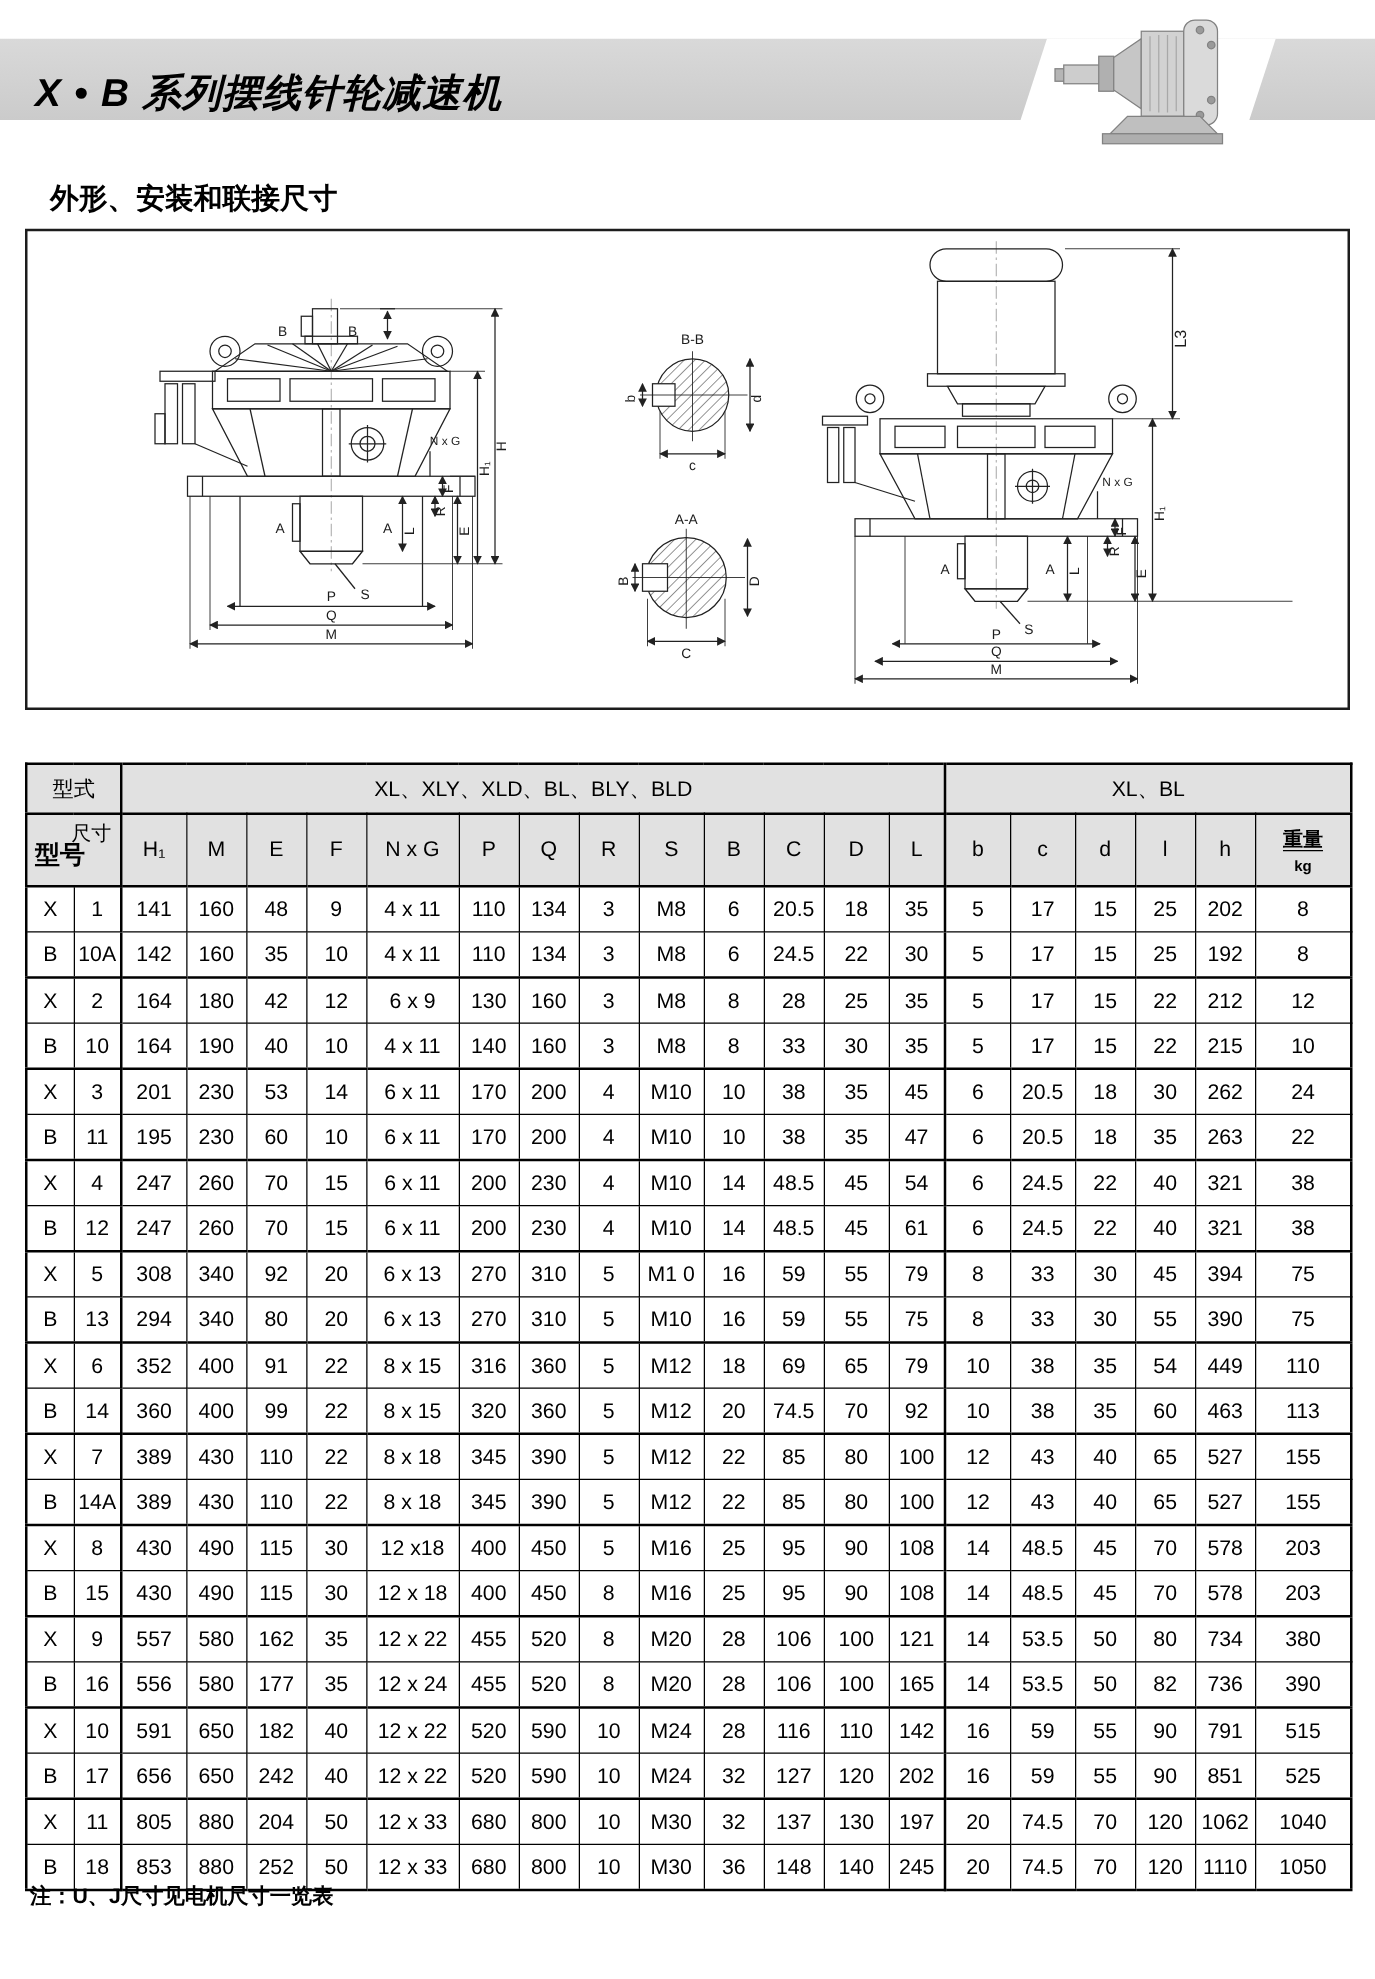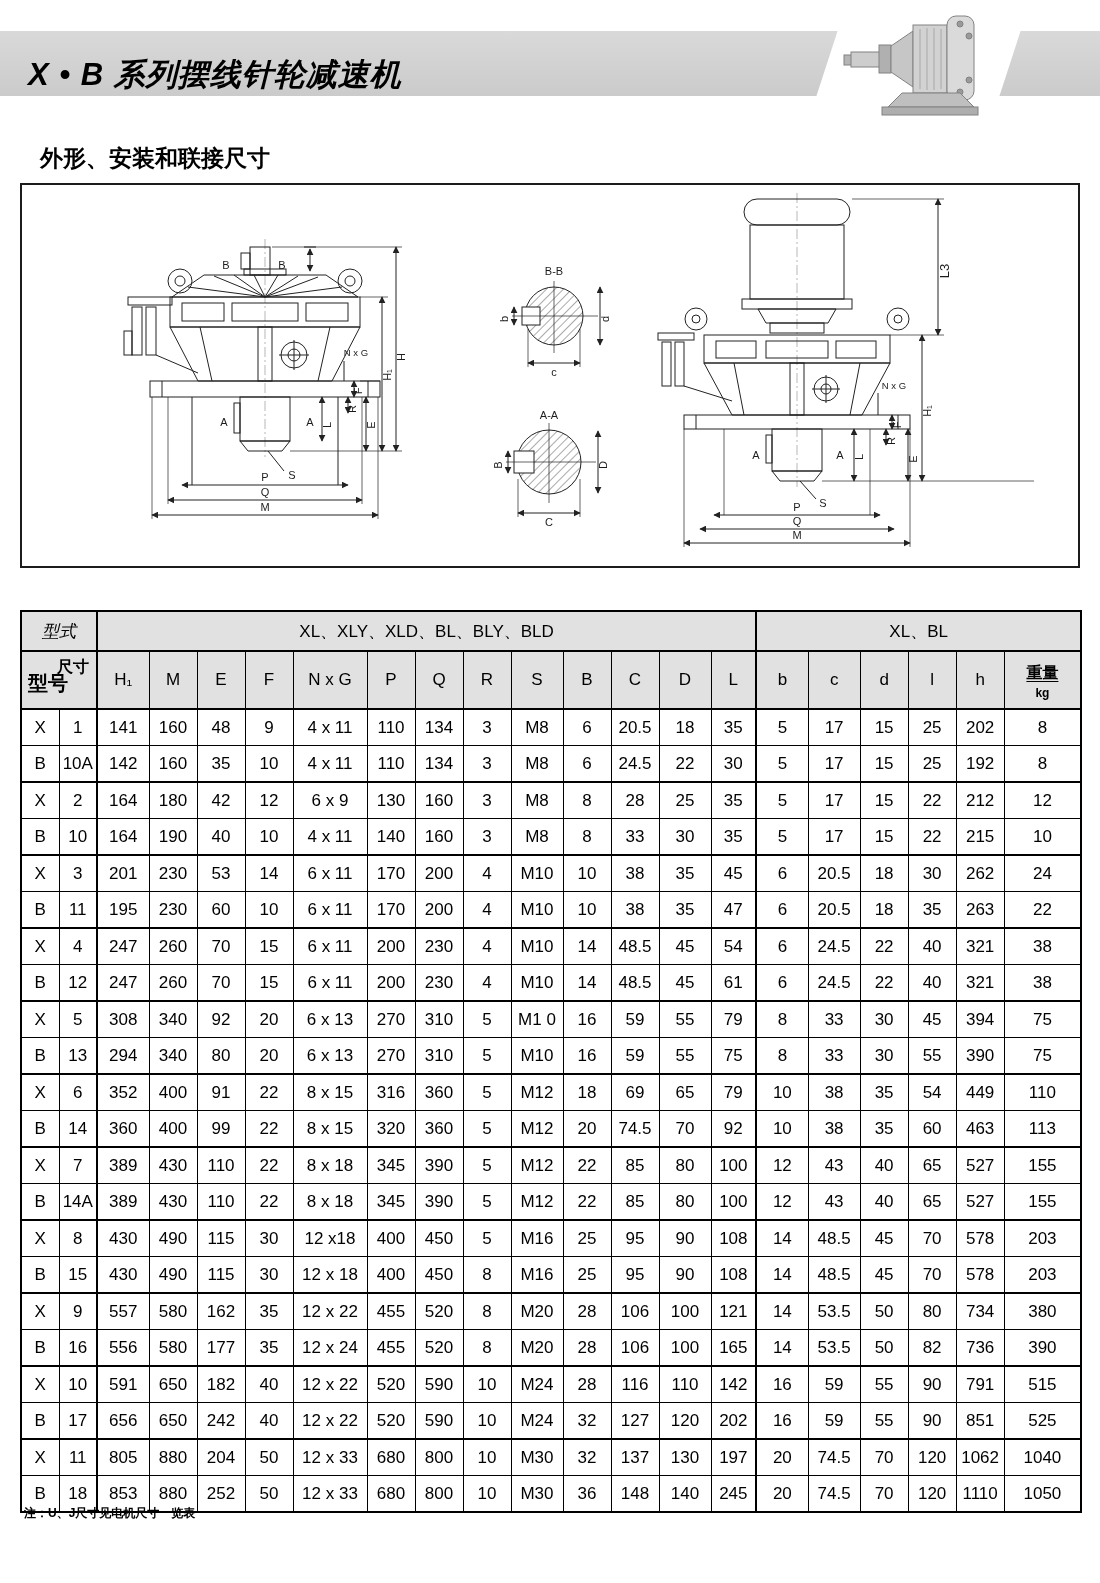--- a/index.html
+++ b/index.html
@@ -19,32 +19,32 @@
   .panel svg{display:block;width:1056px;height:381px;}
   svg text{font-family:"Liberation Sans", sans-serif;fill:#1c1c1c;}
 
   table.dims{position:absolute;left:20px;top:610px;width:1060px;border-collapse:collapse;
     table-layout:fixed;border:2px solid #000;font-size:17px;}
   table.dims th,table.dims td{border:1px solid #000;text-align:center;vertical-align:middle;
     padding:0;white-space:nowrap;overflow:hidden;}
   table.dims thead th{background:#e1e1e1;font-weight:normal;}
   tr.r1 th{height:38px;border-bottom-width:2px;}
   tr.r2 th{height:56px;border-bottom-width:2px;}
-  .cjk{font-weight:bold;font-size:17px;font-style:italic;}
+  .cjk{font-weight:bold;font-size:17px;}
   .thick-r{border-right-width:2px !important;}
   tbody td{height:35px;background:#fff;}
   tbody tr.pair-end td{border-bottom-width:2px;}
   th.corner{position:relative;
     background:linear-gradient(to bottom right,transparent calc(50% - 1px),#000 calc(50% - 1px),#000 calc(50% + 1px),transparent calc(50% + 1px)),#e1e1e1;}
-  .c-top{position:absolute;top:5px;right:7px;font-weight:bold;font-size:16px;}
+  .c-top{position:absolute;top:5px;right:7px;font-weight:normal;font-size:16px;}
   .c-bot{position:absolute;bottom:11px;left:6px;font-weight:bold;font-size:20px;}
   .w-label{display:block;font-weight:bold;font-size:16px;line-height:20px;margin-top:6px;
     text-decoration:underline;text-underline-offset:3px;text-align:center;}
   .w-unit{display:block;font-size:12px;line-height:20px;font-weight:bold;}
-  .note{position:absolute;left:24px;top:1505px;font-size:12px;font-weight:bold;}
+  .note{position:absolute;left:24px;top:1505px;font-size:17px;font-weight:bold;}
 </style>
 </head>
 <body>
 
 <div class="banner"></div>
 <div class="banner-gap"></div>
 <div class="banner-title">X • B 系列摆线针轮减速机</div>
 
 <svg class="product-photo" viewBox="0 0 158 116">
   <g stroke="#828282" stroke-width="1">

